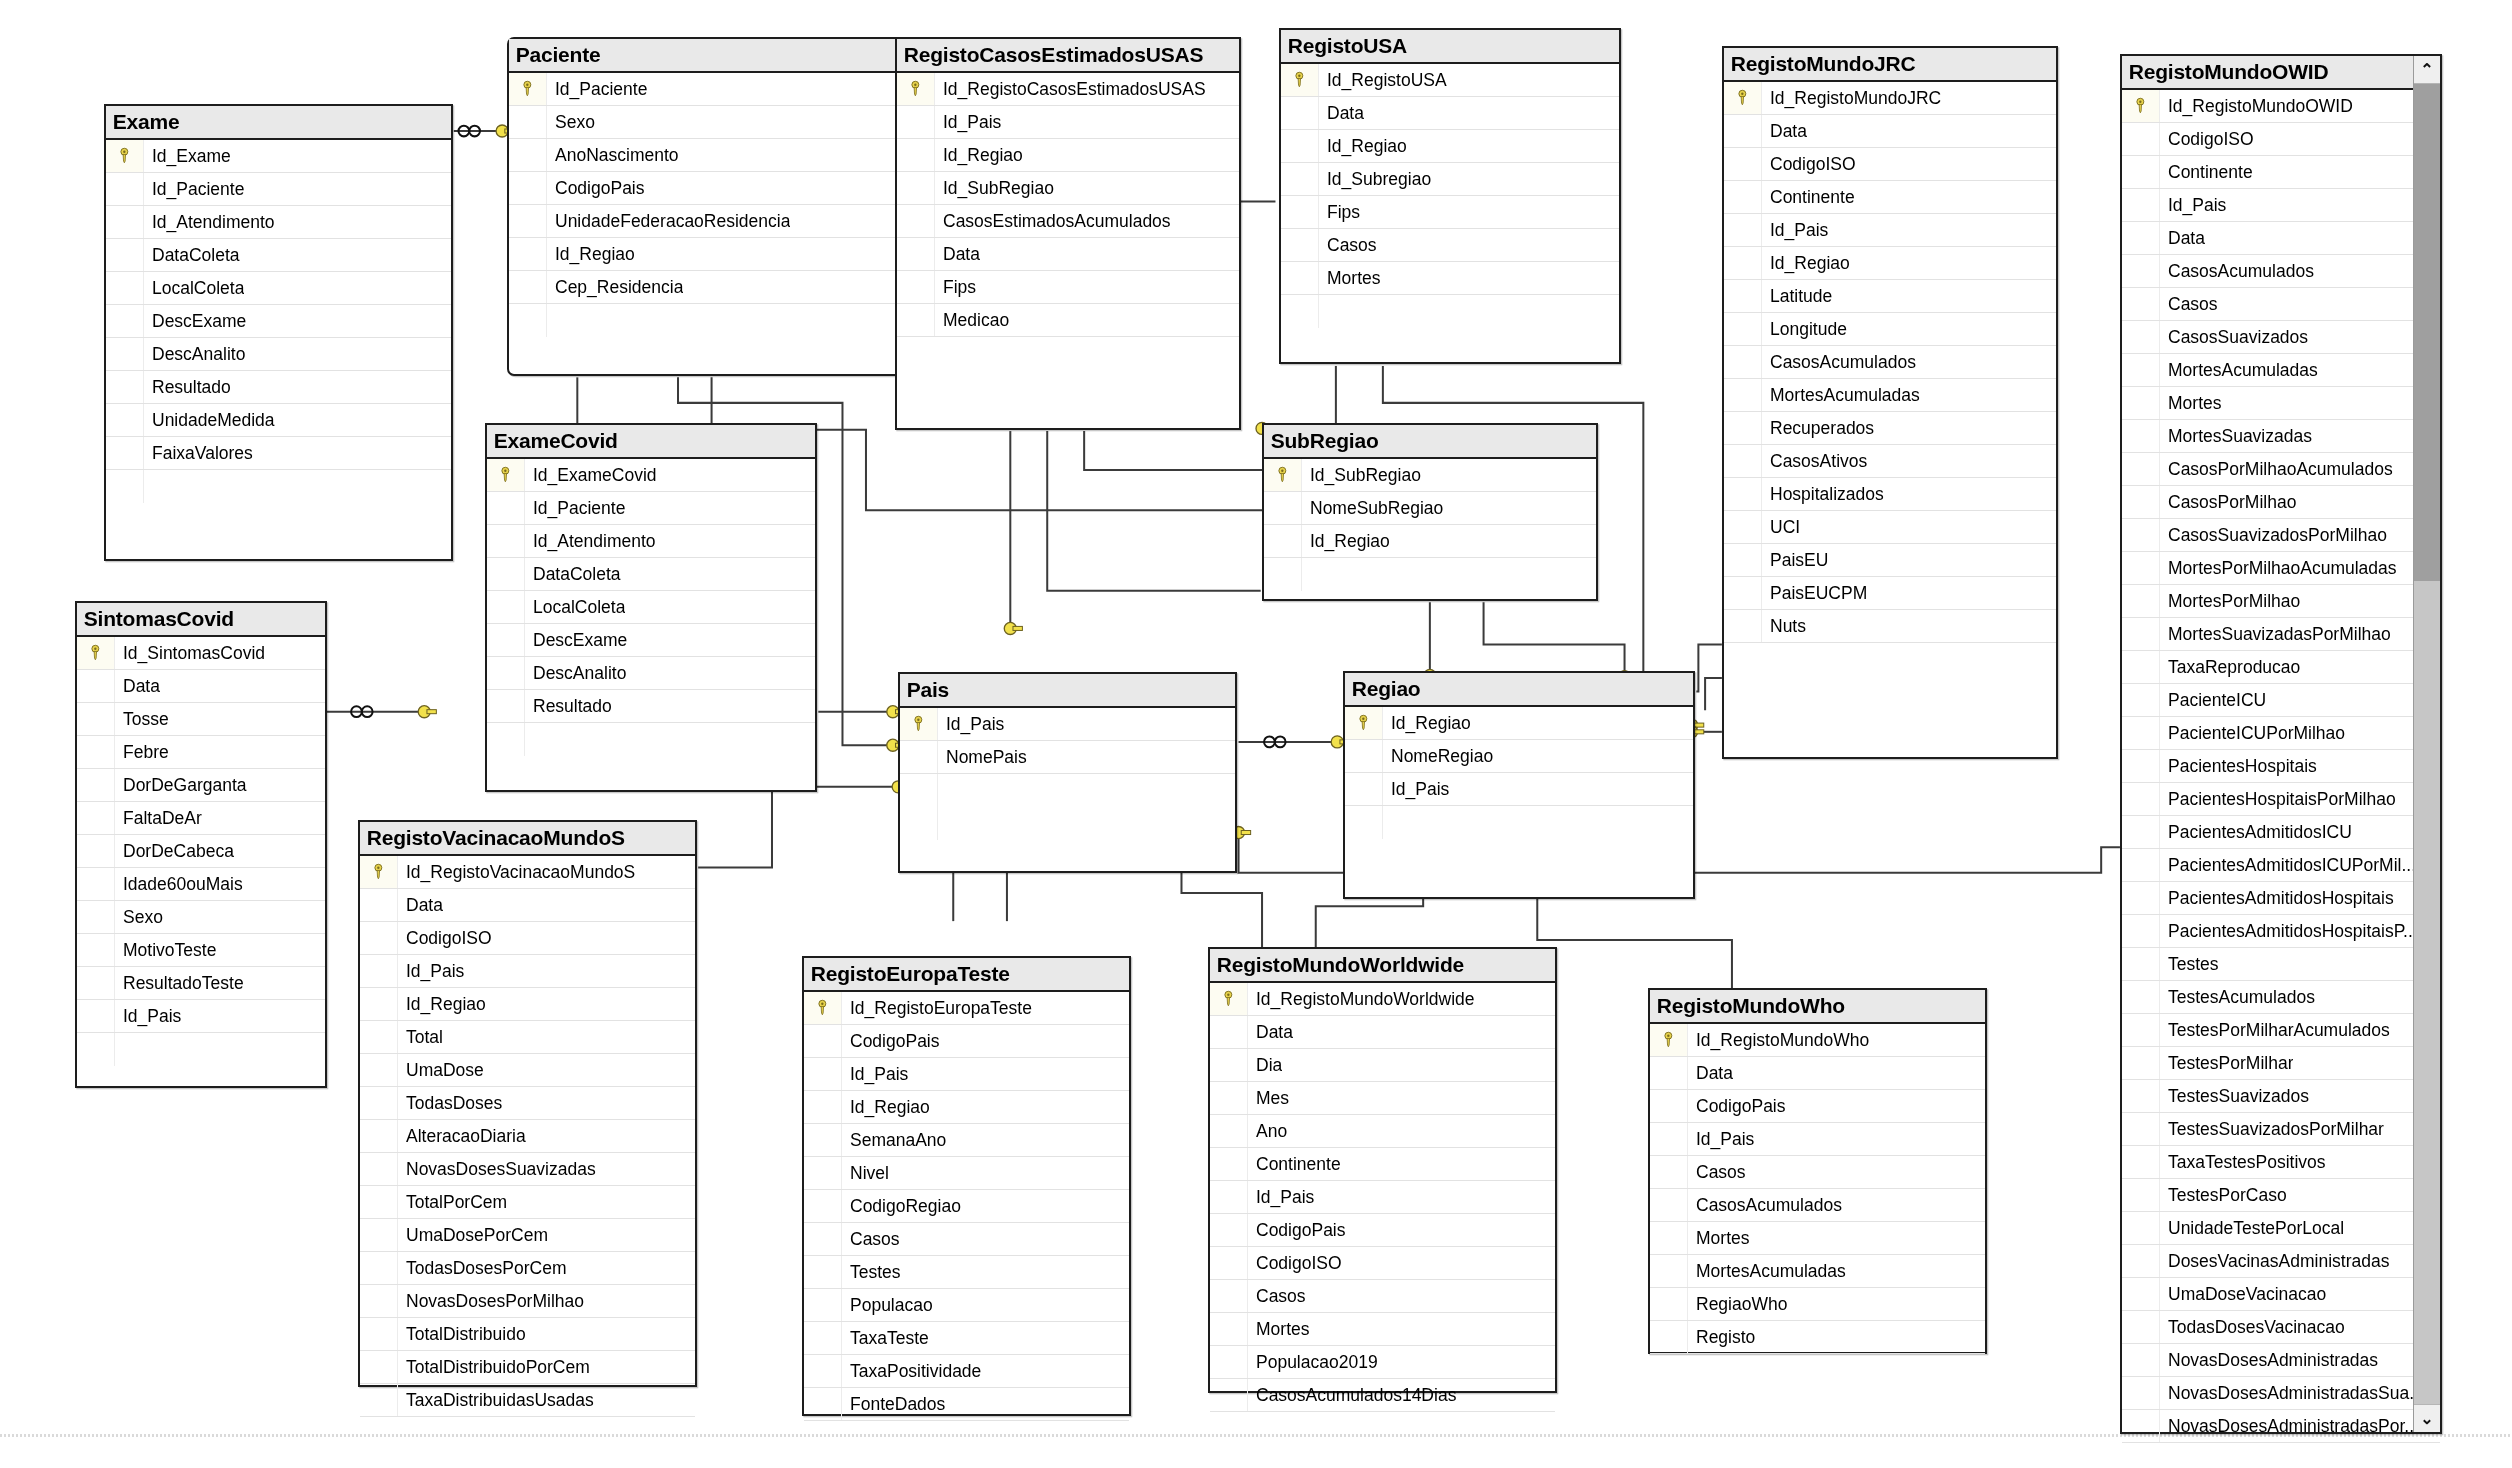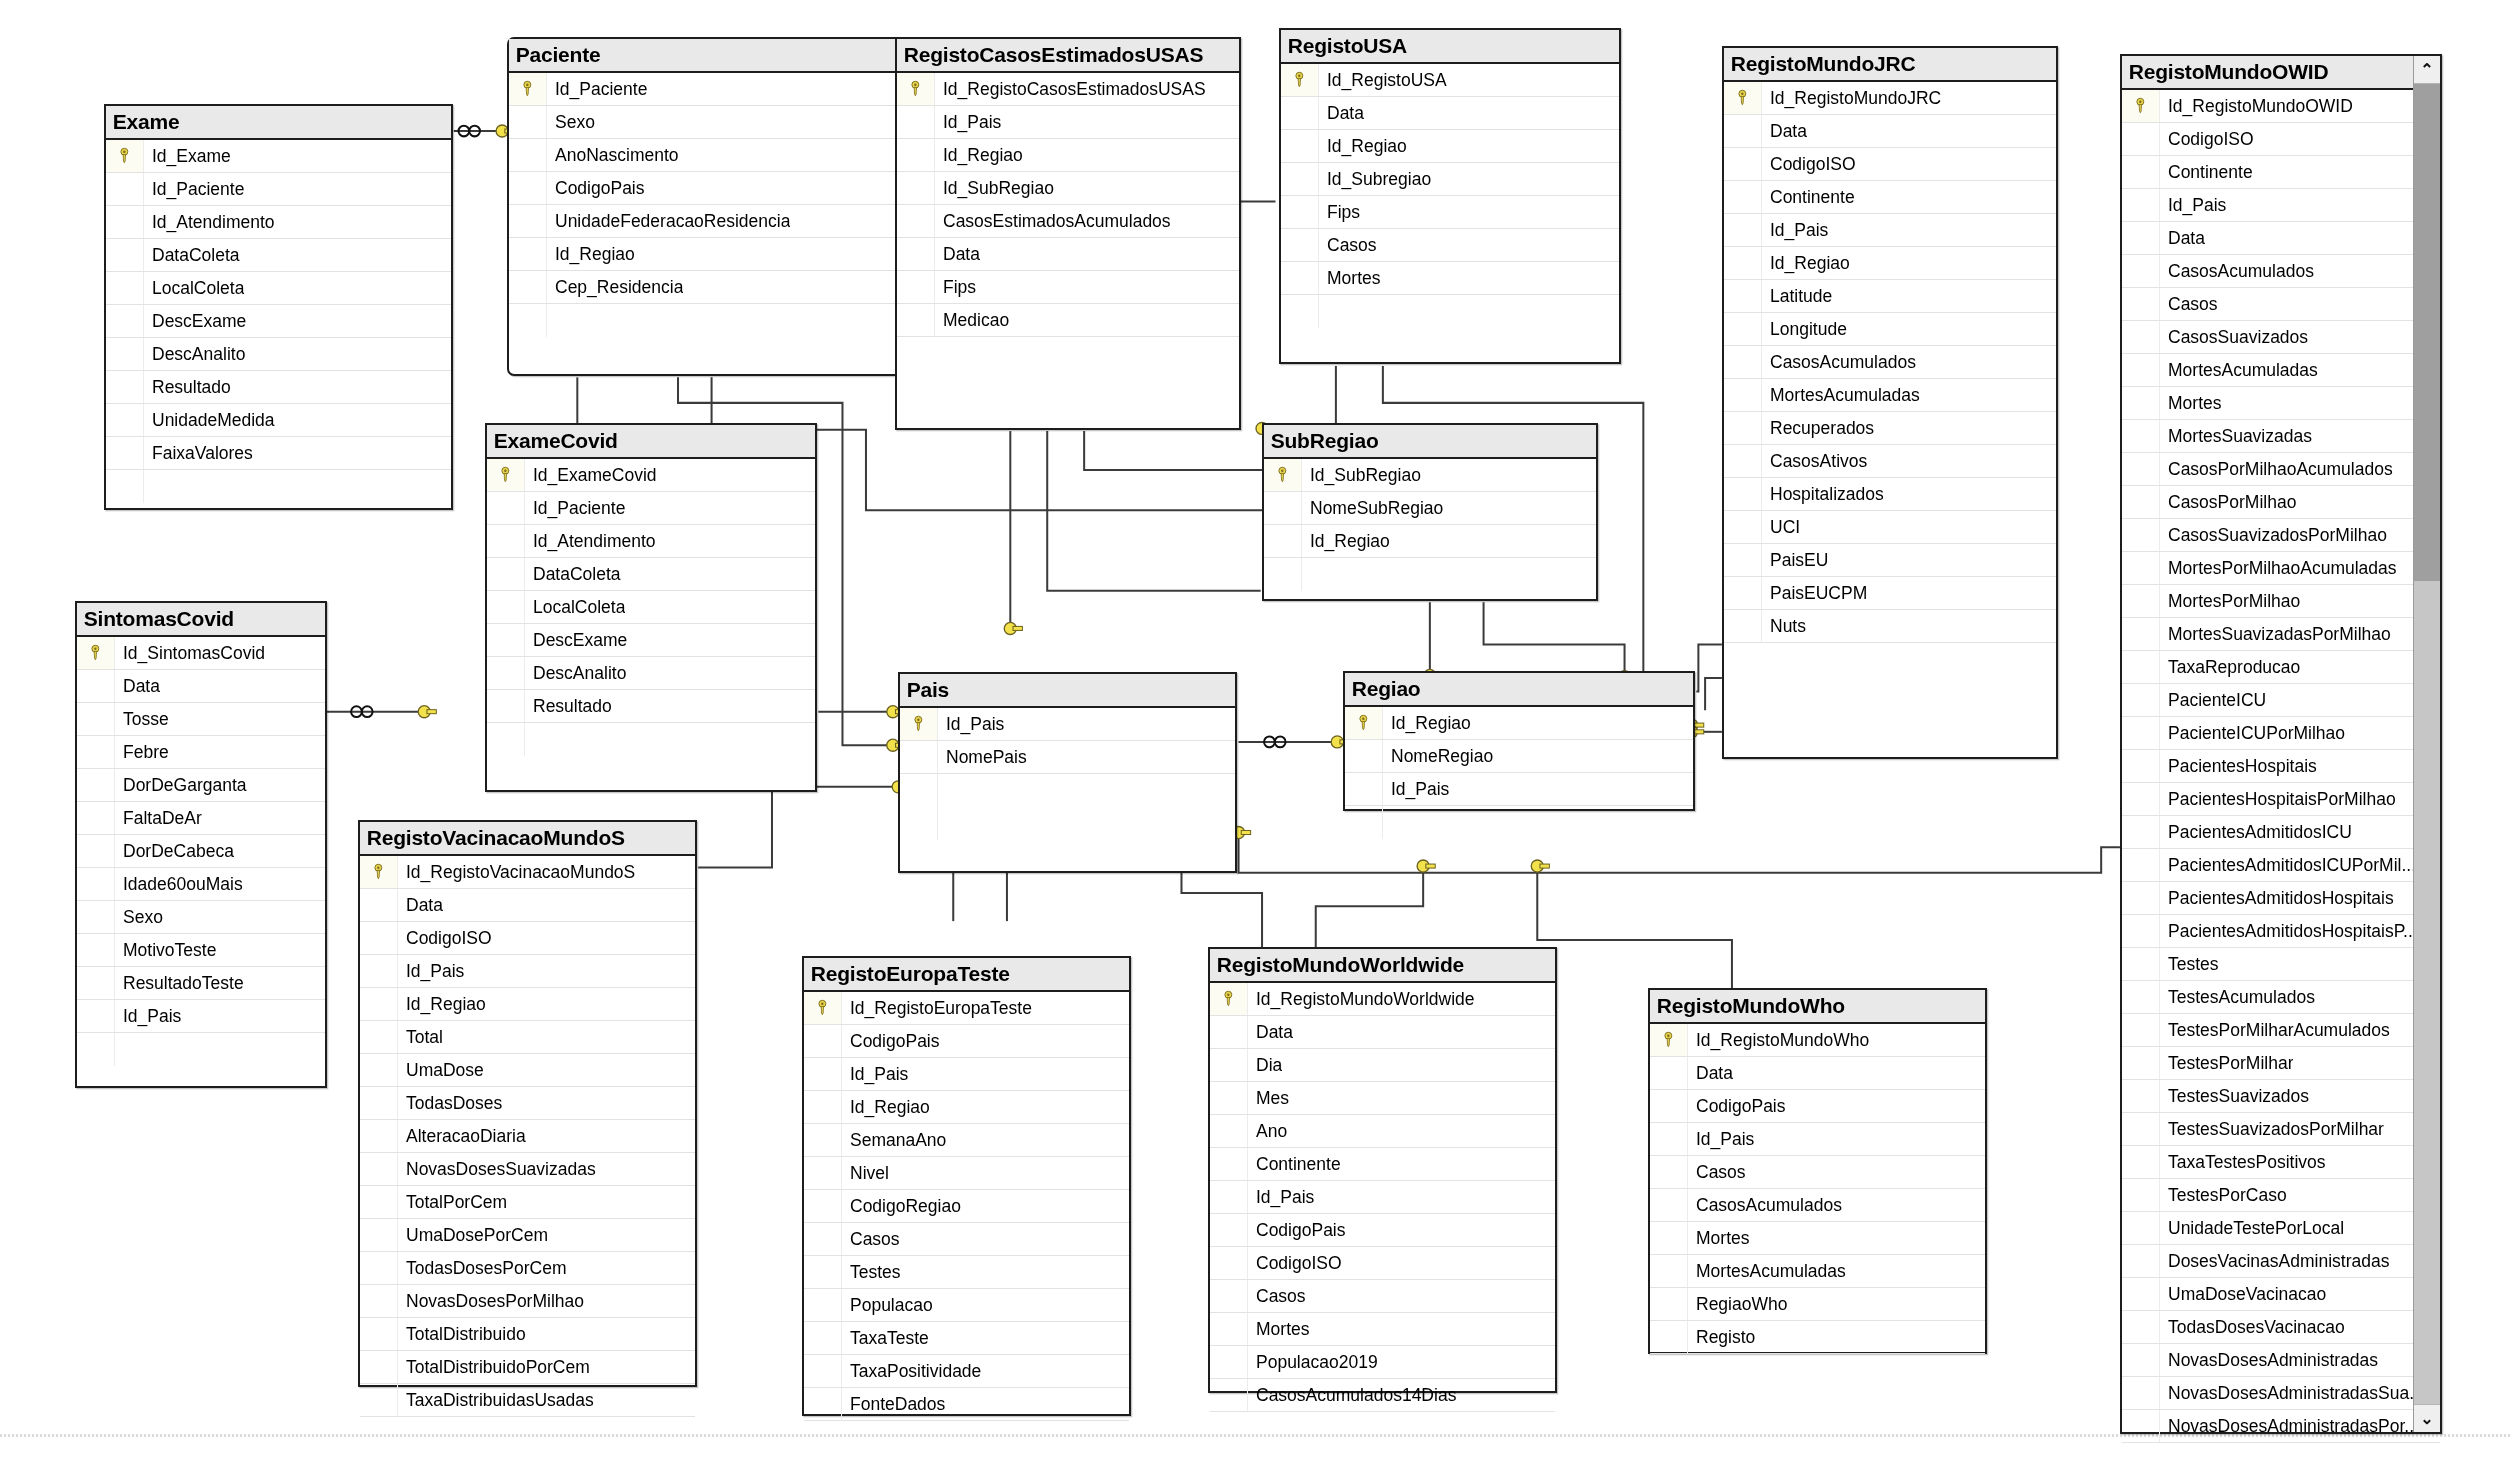--- a/index.html
+++ b/index.html
@@ -157,21 +157,21 @@
       <use href="#keyend" x="1880" y="638"></use>
       <use href="#keyend" x="1505" y="936"></use>
       <use href="#keyend" x="2520" y="1080"></use>
       <use href="#keyend" x="2520" y="1090"></use>
     </g>
   </svg>
 
   <div class="page-edge"></div>
 
   <div id="tables-root">
-      <div class="tbl" style="left: 104px; top: 104px; width: 349px; height: 406px;">
+      <div class="tbl" style="left: 104px; top: 104px; width: 349px; height: 457px;">
         <div class="tbl-title">Exame</div>
         <div class="tbl-body">
           <div class="fld pk-row">
             <div class="gut">
               <svg class="keyglyph" viewBox="0 0 16 26" xmlns="http://www.w3.org/2000/svg">
                 <circle cx="8" cy="7" r="5.2" fill="#e9d44c" stroke="#7a6c1c" stroke-width="1.4"></circle>
                 <circle cx="8" cy="7" r="1.8" fill="#7a6c1c"></circle>
                 <path d="M6.2 11 L9.8 11 L9.2 21 L8 23.5 L6.8 21 Z" fill="#e9d44c" stroke="#7a6c1c" stroke-width="1.2"></path>
               </svg>
             </div>
@@ -756,21 +756,21 @@
             <div class="nm">NomePais</div>
           </div>
           <div class="fld filler">
             <div class="gut"></div>
           </div>
           <div class="fld filler">
             <div class="gut"></div>
           </div>
         </div>
       </div>
-      <div class="tbl" style="left: 1343px; top: 671px; width: 352px; height: 140px;">
+      <div class="tbl" style="left: 1343px; top: 671px; width: 352px; height: 228px;">
         <div class="tbl-title">Regiao</div>
         <div class="tbl-body">
           <div class="fld pk-row">
             <div class="gut">
               <svg class="keyglyph" viewBox="0 0 16 26" xmlns="http://www.w3.org/2000/svg">
                 <circle cx="8" cy="7" r="5.2" fill="#e9d44c" stroke="#7a6c1c" stroke-width="1.4"></circle>
                 <circle cx="8" cy="7" r="1.8" fill="#7a6c1c"></circle>
                 <path d="M6.2 11 L9.8 11 L9.2 21 L8 23.5 L6.8 21 Z" fill="#e9d44c" stroke="#7a6c1c" stroke-width="1.2"></path>
               </svg>
             </div>

